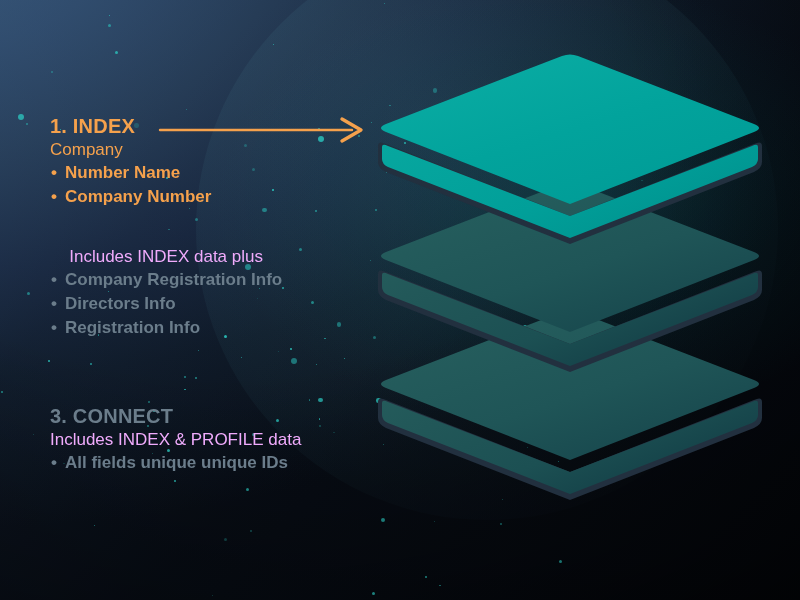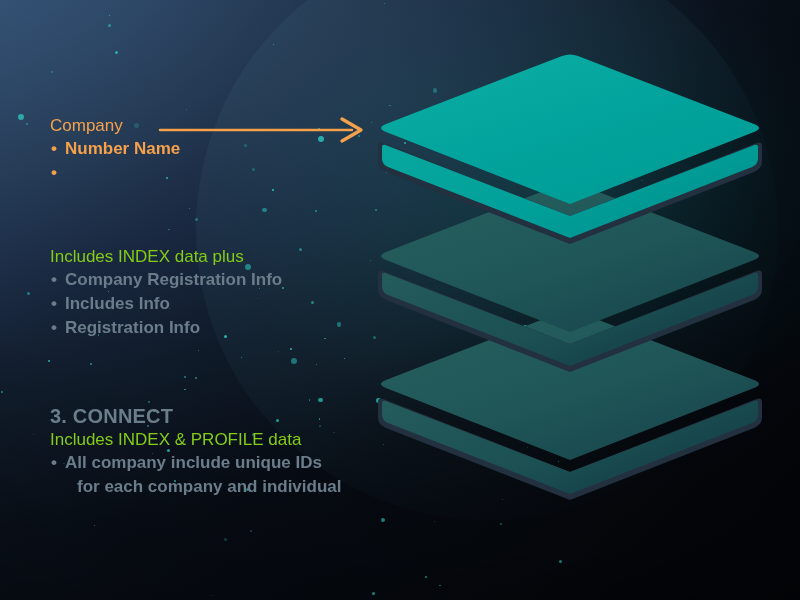--- a/index.html
+++ b/index.html
@@ -107,21 +107,21 @@
     top: 0;
   }
   .blk-list li.cont { padding-left: 27px; }
 
   .active .blk-head,
   .active .blk-sub,
   .active .blk-list li { color: #f5a14c; }
   .dim .blk-head,
   .dim .blk-sub,
   .dim .blk-list li { color: #6b7d8b; }
-  .dim .blk-sub { color: #84cc16; }
+  .dim .blk-sub { color: #f0abfc; text-align: center; }
 
   #block-index   { top: 114px; }
   #block-profile { top: 245px; }
   #block-connect { top: 404px; }
 
   
   #arrow {
     position: absolute;
     left: 160px;
     top: 118px;
@@ -307,38 +307,38 @@
   </div>
 
   <div id="arrow">
     <svg width="205" height="24" viewBox="0 0 205 24">
       <line x1="0" y1="12" x2="192" y2="12" stroke="#f5a14c" stroke-width="2.4" stroke-linecap="round"></line>
       <polyline points="182,1 201,12 182,23" fill="none" stroke="#f5a14c" stroke-width="3.4" stroke-linecap="round" stroke-linejoin="round"></polyline>
     </svg>
   </div>
 
   <div class="block active" id="block-index">
+    <p class="blk-head">1. INDEX</p>
     <p class="blk-sub">Company</p>
     <ul class="blk-list">
       <li><span class="bul">•</span><span>Number Name</span></li>
-      <li><span class="bul">•</span></li>
+      <li><span class="bul">•</span><span>Company Number</span></li>
     </ul>
   </div>
 
   <div class="block dim" id="block-profile">
     <p class="blk-sub">Includes INDEX data plus</p>
     <ul class="blk-list">
       <li><span class="bul">•</span><span>Company Registration Info</span></li>
-      <li><span class="bul">•</span><span>Includes Info</span></li>
+      <li><span class="bul">•</span><span>Directors Info</span></li>
       <li><span class="bul">•</span><span>Registration Info</span></li>
     </ul>
   </div>
 
   <div class="block dim" id="block-connect">
     <p class="blk-head">3. CONNECT</p>
     <p class="blk-sub">Includes INDEX &amp; PROFILE data</p>
     <ul class="blk-list">
-      <li><span class="bul">•</span><span>All company include unique IDs</span></li>
-      <li class="cont"><span>for each company and individual</span></li>
+      <li><span class="bul">•</span><span>All fields unique unique IDs</span></li>
     </ul>
   </div>
 
 </div>
 
 </body></html>

